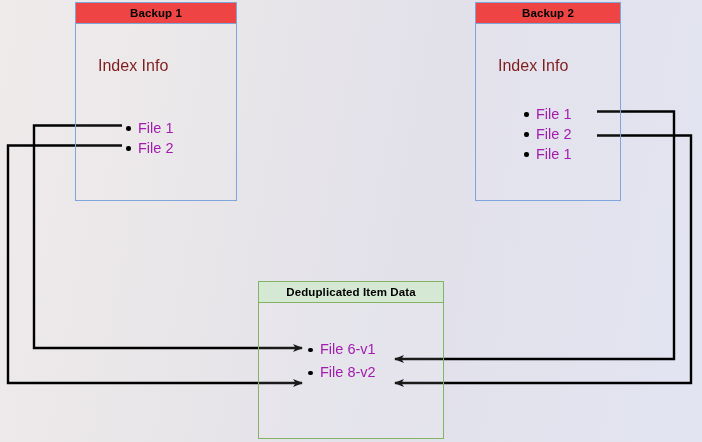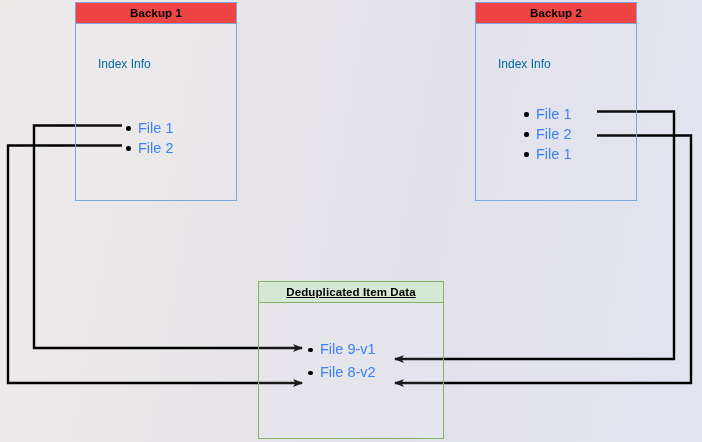--- a/index.html
+++ b/index.html
@@ -62,46 +62,45 @@
   .backup .node-body {
     background: rgba(255,255,255,0.06);
     border: 1px solid #7ea6dd;
     border-top: none;
   }
 
   
   .dedup .node-header {
     background: #d5e8d4;
     border: 1px solid #82b366;
-    text-decoration: underline;
   }
   .dedup .node-body {
     background: rgba(255,255,255,0.10);
     border: 1px solid #82b366;
     border-top: none;
   }
 
   .index-label {
     position: absolute;
-    font-size: 12px;
-    color: #0369a1;
+    font-size: 16px;
+    color: #7f1d1d;
     white-space: nowrap;
   }
 
   .file-list {
     position: absolute;
     margin: 0;
     padding: 0;
     list-style: none;
   }
   .file-list li {
     position: relative;
     font-size: 14.5px;
     line-height: 20px;
-    color: #3b82f6;
+    color: #a21caf;
     white-space: nowrap;
     padding-left: 13px;
   }
   .file-list li::before {
     content: "";
     position: absolute;
     left: 1px;
     top: 8px;
     width: 4.5px;
     height: 4.5px;
@@ -145,39 +144,39 @@
     </div>
     <div class="node-body" style="top:22px;">
       <div class="index-label" style="left:22px; top:33px;">Index Info</div>
       <ul class="file-list tight" style="left:49px; top:94px;">
         <li>File 1</li>
         <li>File 2</li>
       </ul>
     </div>
   </div>
 
-  <div class="node backup" style="left:475px; top:2px; width:162px; height:199px;border-radius:25px;">
+  <div class="node backup" style="left:475px; top:2px; width:146px; height:199px;border-radius:25px;">
     <div class="node-header">
       <span>Backup 2</span>
     </div>
     <div class="node-body" style="top:22px;">
       <div class="index-label" style="left:22px; top:33px;">Index Info</div>
       <ul class="file-list tight" style="left:47px; top:80px;">
         <li>File 1</li>
         <li>File 2</li>
         <li>File 1</li>
       </ul>
     </div>
   </div>
 
   <div class="node dedup" style="left:258px; top:281px; width:186px; height:158px;">
     <div class="node-header">
       <span>Deduplicated Item Data</span>
     </div>
     <div class="node-body" style="top:22px;">
       <ul class="file-list dedup-list" style="left:48px; top:35px;">
-        <li>File 9-v1</li>
+        <li>File 6-v1</li>
         <li>File 8-v2</li>
       </ul>
     </div>
   </div>
 
 </div>
 
 </body></html>

